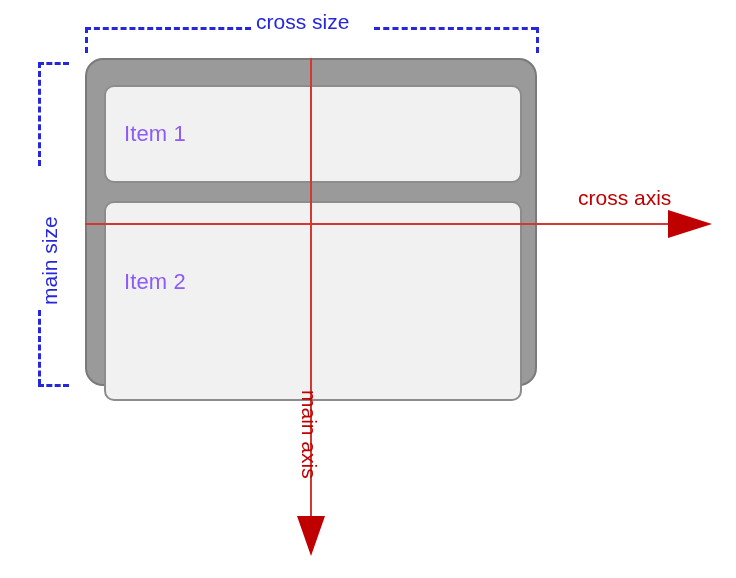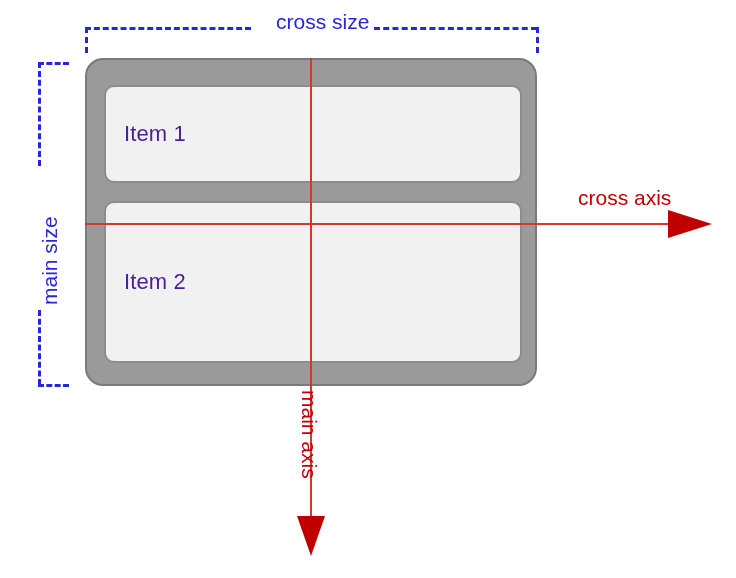--- a/index.html
+++ b/index.html
@@ -38,28 +38,28 @@
     box-sizing: border-box;
     background: #f1f1f1;
     border: 2px solid #8c8c8c;
     border-radius: 10px;
     width: 418px;
   }
   .flex-item .item-label {
     position: absolute;
     left: 18px;
     font-size: 22px;
-    color: #4c1d95;
+    color: #8b5cf6;
     white-space: nowrap;
     letter-spacing: 0.1px;
   }
 
   #flex-item-1 { top: 25px;  height: 98px; }
   #flex-item-1 .item-label { top: 34px; }
-  #flex-item-2 { top: 141px; height: 162px; }
+  #flex-item-2 { top: 141px; height: 200px; }
   #flex-item-2 .item-label { top: 66px; }
 
   
   .axis-line-h {
     position: absolute;
     left: 85px;
     top: 223px;
     width: 610px;
     height: 2px;
     background: #d4392f;
@@ -119,21 +119,21 @@
     color: #2626dd;
     font-size: 21px;
     white-space: nowrap;
   }
 
   
   #cross-size-left-seg  { left: 85px;  top: 27px; width: 166px; }
   #cross-size-right-seg { left: 374px; top: 27px; width: 163px; }
   #cross-size-tick-left  { left: 85px;  top: 27px; height: 26px; }
   #cross-size-tick-right { left: 536px; top: 27px; height: 26px; }
-  #cross-size-label { left: 256px; top: 10px; margin-left: 20px; }
+  #cross-size-label { left: 256px; top: 10px; }
 
   
   #main-size-top-seg    { left: 38px; top: 62px;  height: 104px; }
   #main-size-bottom-seg { left: 38px; top: 310px; height: 75px; }
   #main-size-tick-top    { left: 38px; top: 62px;  width: 31px; }
   #main-size-tick-bottom { left: 38px; top: 384px; width: 31px; }
   #main-size-label {
     left: 38px;
     top: 305px;
     transform: rotate(-90deg);

